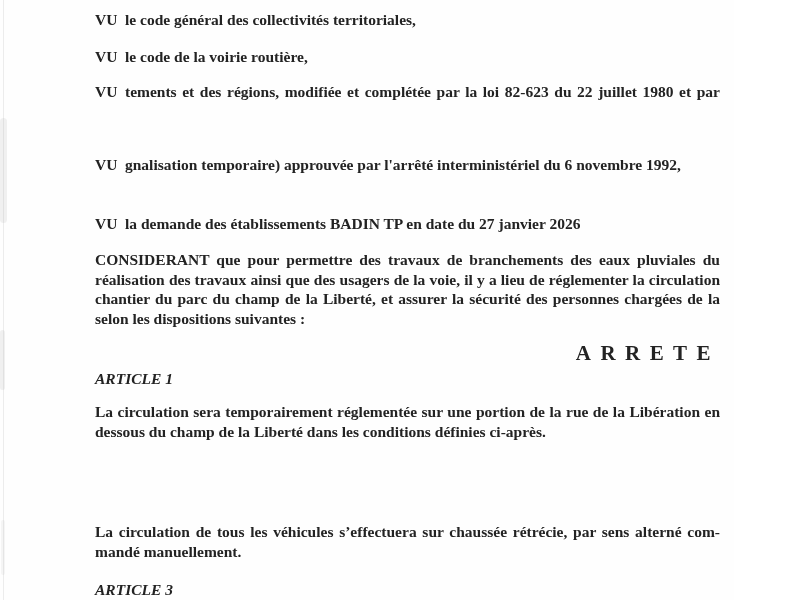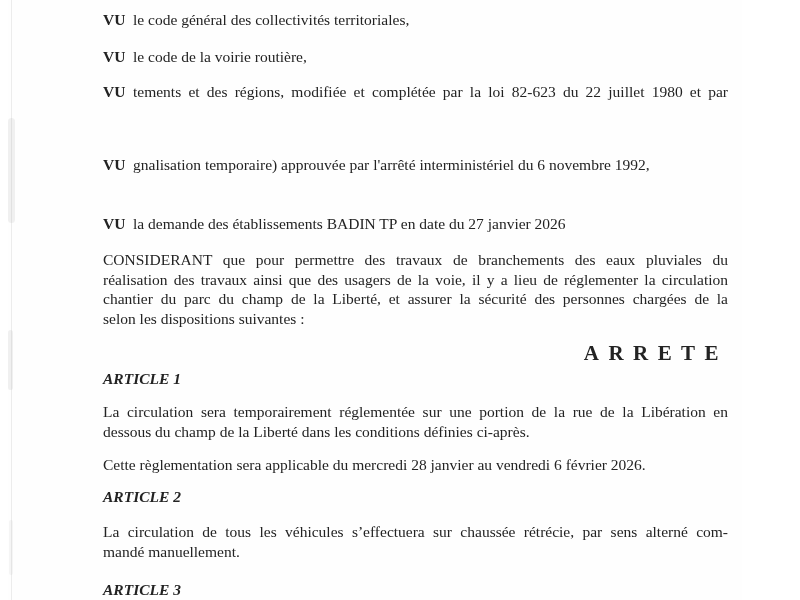--- a/index.html
+++ b/index.html
@@ -3,24 +3,24 @@
 <meta charset="utf-8">
 <style>
   html, body { margin: 0; padding: 0; }
   body {
     width: 800px; height: 600px; overflow: hidden;
     background: #ffffff;
     font-family: "Liberation Serif", serif;
   }
   .page {
     position: relative; width: 734px; height: 600px;
-    background: #fefefe; color: #232323; margin-left: 8px;
+    background: #fefefe; color: #232323;
   }
   .block { position: absolute; }
-  .line { font-size: 15.5px; line-height: 19.5px; white-space: normal; }
+  .line { font-size: 15.5px; line-height: 19.5px; white-space: normal; font-weight: bold; }
   .jl { text-align: justify; text-align-last: justify; }
   
   .vu { left: 95px; width: 625px; display: flex; }
   .vu-label { width: 30px; flex: 0 0 30px; font-weight: bold; font-size: 15.5px; line-height: 19.5px; }
   .vu-body { flex: 1 1 auto; min-width: 0; }
   
   .para { left: 95px; width: 625px; }
   
   .arrete {
     left: 95px; width: 625px; text-align: right;
@@ -87,25 +87,21 @@
     <div class="line">selon les dispositions suivantes :</div>
   </div>
 
   <div class="block arrete" style="top:341px">ARRETE</div>
 
   <div class="block article-heading" style="top:369px">ARTICLE 1</div>
   <div class="block para" style="top:402px">
     <div class="line jl">La circulation sera temporairement réglementée sur une portion de la rue de la Libération en</div>
     <div class="line">dessous du champ de la Liberté dans les conditions définies ci-après.</div>
   </div>
-  <div class="block para" style="top:455px">
-    <div class="line">Cette règlementation sera applicable du mercredi 28 janvier au vendredi 6 février 2026.</div>
-  </div>
 
-  <div class="block article-heading" style="top:487px">ARTICLE 2</div>
   <div class="block para" style="top:522px">
     <div class="line jl">La circulation de tous les véhicules s’effectuera sur chaussée rétrécie, par sens alterné com-</div>
     <div class="line">mandé manuellement.</div>
   </div>
 
   <div class="block article-heading" style="top:580px">ARTICLE 3</div>
 
 </div>
 
 </body></html>

